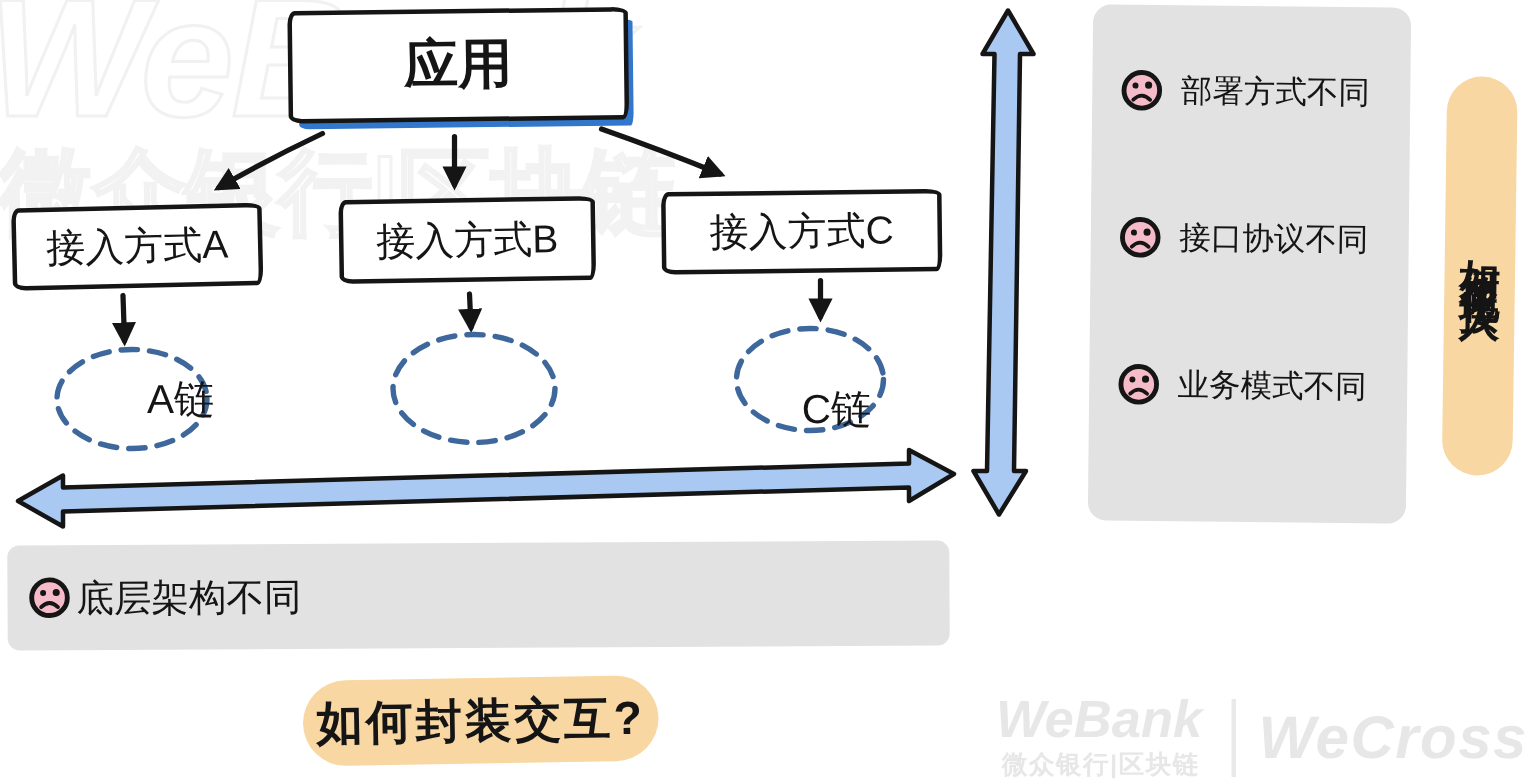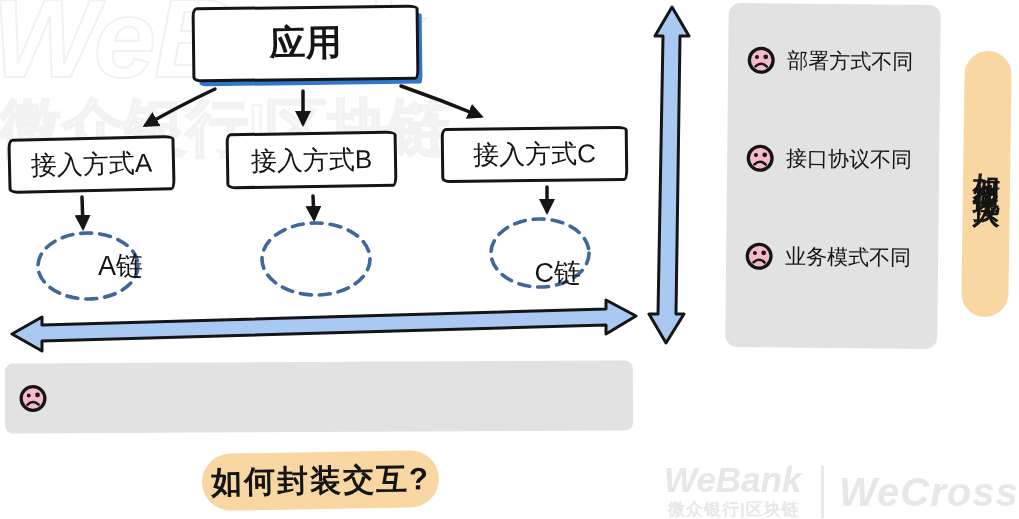--- a/index.html
+++ b/index.html
@@ -164,20 +164,21 @@
   </div>
 
   <div class="bbar">
     <div class="bitem">
       <svg class="face" viewBox="0 0 24 24">
         <circle cx="12" cy="12" r="9.5" fill="#f5bbc8" stroke="#151515" stroke-width="2.6"></circle>
         <circle cx="8.6" cy="9.5" r="1.6" fill="#151515"></circle>
           <circle cx="15.6" cy="9.2" r="1.9" fill="#151515"></circle>
         <path d="M7.5 17 Q12 12.5 16.5 17" fill="none" stroke="#151515" stroke-width="2" stroke-linecap="round"></path>
       </svg>
+      <span>底层架构不同</span>
     </div>
   </div>
 
   <div class="vq">
     <span>如何简化接入?</span>
   </div>
   <div class="hq">
     <span>如何封装交互?</span>
   </div>
 

